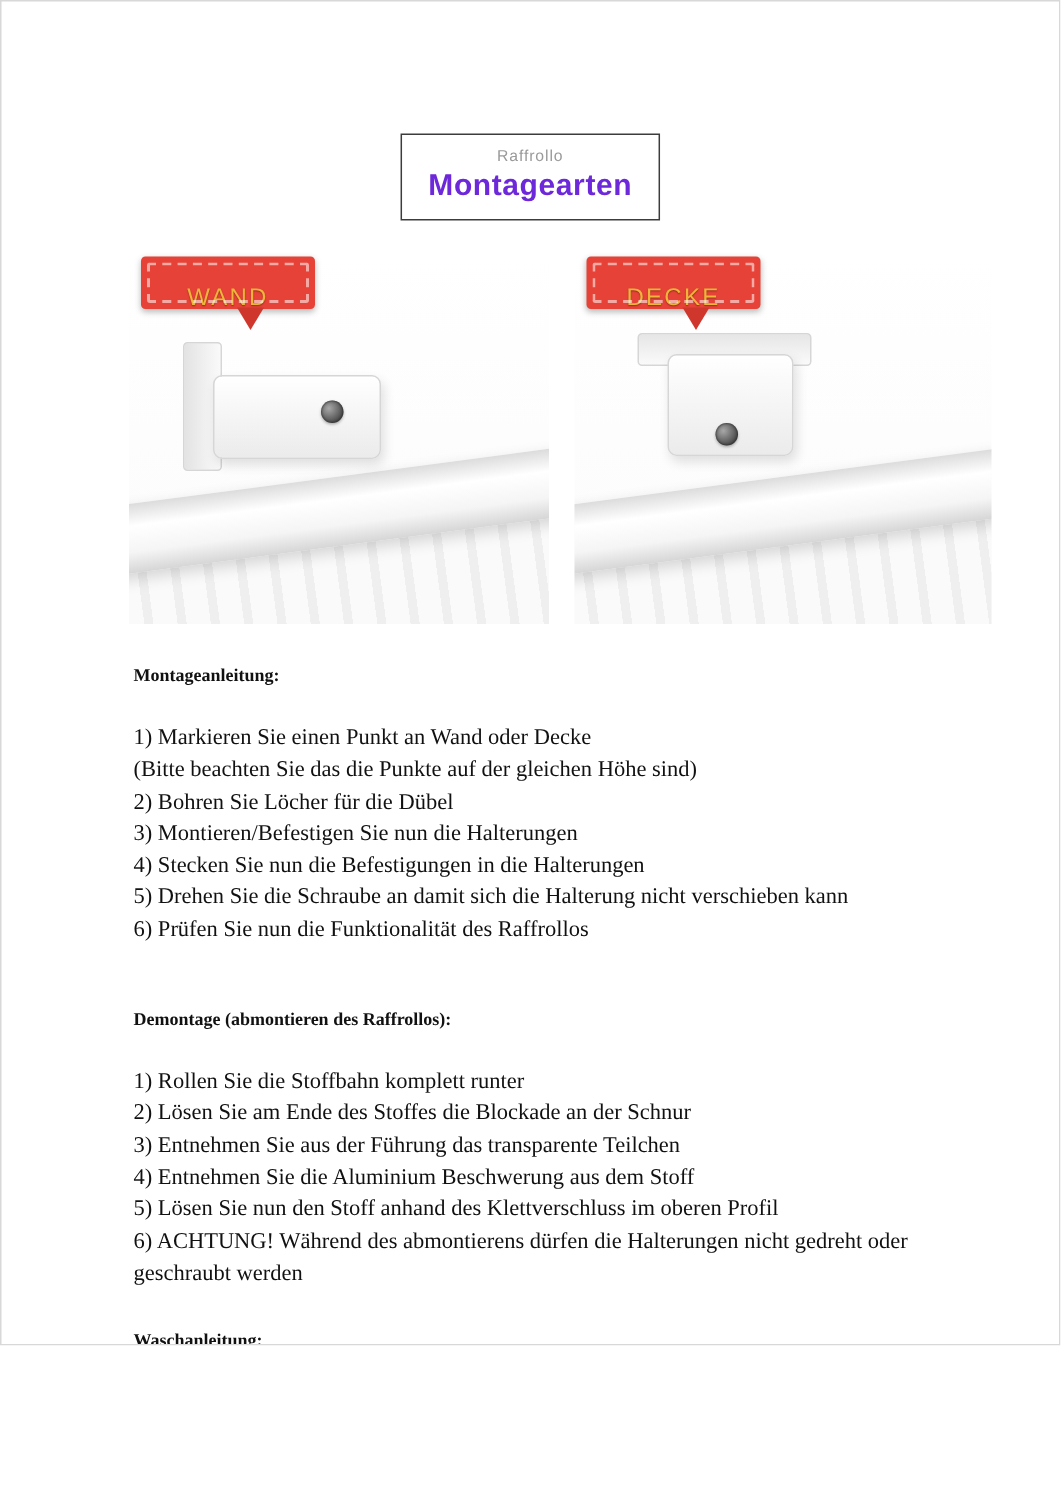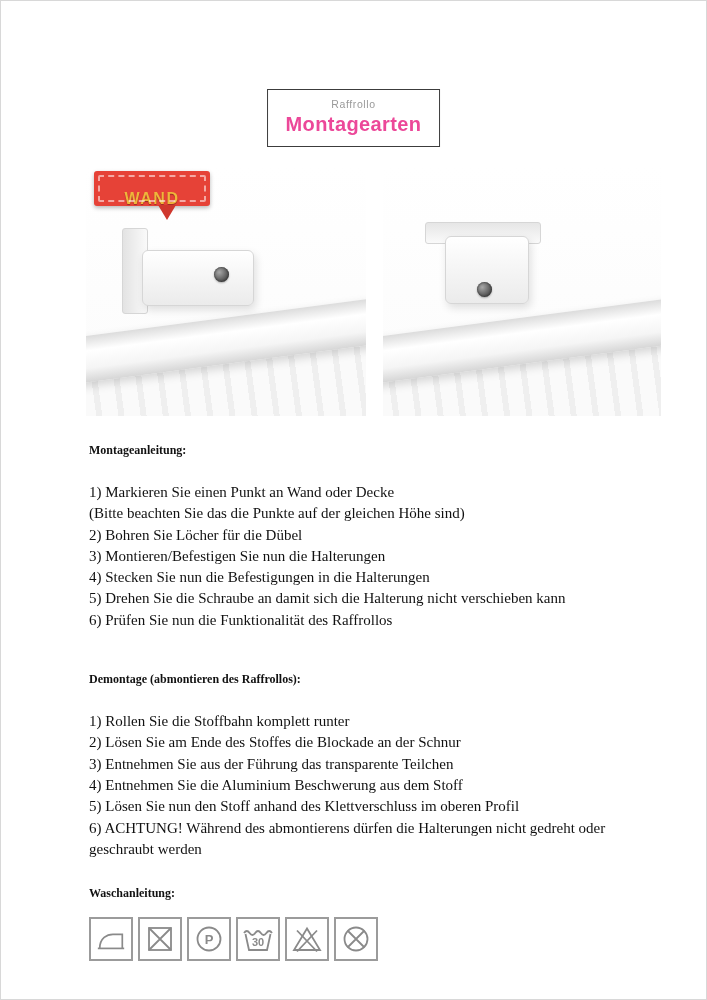--- a/index.html
+++ b/index.html
@@ -1,34 +1,34 @@
 <!DOCTYPE html>
 <html><head>
 <meta charset="utf-8">
 <style>
   html,body { margin:0; padding:0; background:#ffffff; }
   .page {
-    position:relative; width:707px; height:1000px; margin:0 auto;
+    position:relative; width:707px; height:897px; margin:0 auto;
     background:#ffffff; border:1px solid #d8d8d8; box-sizing:border-box;
     font-family:"Liberation Serif", serif; color:#111; overflow:hidden;
   }
 
   
   .logo {
     position:absolute; top:88px; left:50%; transform:translateX(-50%);
     border:1px solid #3c3c3c; background:#fff; padding:8px 18px 10px;
     text-align:center; min-width:128px;
   }
   .logo-sub {
     font-family:"Liberation Sans", sans-serif; font-size:10.5px;
     color:#9a9a9a; letter-spacing:.6px;
   }
   .logo-title {
     font-family:"Liberation Sans", sans-serif; font-size:20px; font-weight:bold;
-    color:#ec4899; letter-spacing:.4px; margin-top:3px;
+    color:#6d28d9; letter-spacing:.4px; margin-top:3px;
   }
 
   
   .photo {
     position:absolute; top:165px; height:250px; overflow:hidden;
     background:linear-gradient(180deg,#ffffff 0%,#fbfbfb 100%);
   }
   #photo-wand  { left:85px;  width:280px; }
   #photo-decke { left:382px; width:278px; }
 
@@ -75,21 +75,21 @@
   .ribbon::before {
     content:""; position:absolute; inset:4px; border-radius:2px;
     border:2px dashed rgba(255,255,255,.55);
   }
   .ribbon::after {
     content:""; position:absolute; bottom:-14px; left:64px;
     border-left:9px solid transparent; border-right:9px solid transparent;
     border-top:15px solid #cf372d;
   }
   .ribbon-label {
-    font-family:"Liberation Sans", sans-serif; font-weight:bold; font-size:16px;
+    font-family:"Liberation Sans", sans-serif; font-weight:normal; font-size:16px;
     letter-spacing:1.5px; color:#efb53a; text-shadow:0 1px 1px rgba(0,0,0,.35);margin-top:20px;
   }
 
   
   .content { position:absolute; left:88px; top:442px; width:560px; font-size:15px; }
   .sec-heading { font-size:12px; font-weight:bold; margin:0; }
   .lines { margin-top:24px; }
   .line { line-height:21.3px; }
   #demontage-heading { margin-top:41px; }
   #wasch-heading { margin-top:26px; }
@@ -126,20 +126,23 @@
       <span class="ribbon-label">WAND</span>
     </div>
   </div>
 
   <div class="photo" id="photo-decke">
     <div class="fabric"></div>
     <div class="rail"></div>
     <div class="plate"></div>
     <div class="arm"></div>
     <div class="screw"></div>
+    <div class="ribbon">
+      <span class="ribbon-label">DECKE</span>
+    </div>
   </div>
 
   <div class="content">
 
     <div class="sec-heading" id="montage-heading">Montageanleitung:</div>
     <div class="lines">
       <div class="line">1) Markieren Sie einen Punkt an Wand oder Decke</div>
       <div class="line">(Bitte beachten Sie das die Punkte auf der gleichen Höhe sind)</div>
       <div class="line">2) Bohren Sie Löcher für die Dübel</div>
       <div class="line">3) Montieren/Befestigen Sie nun die Halterungen</div>

